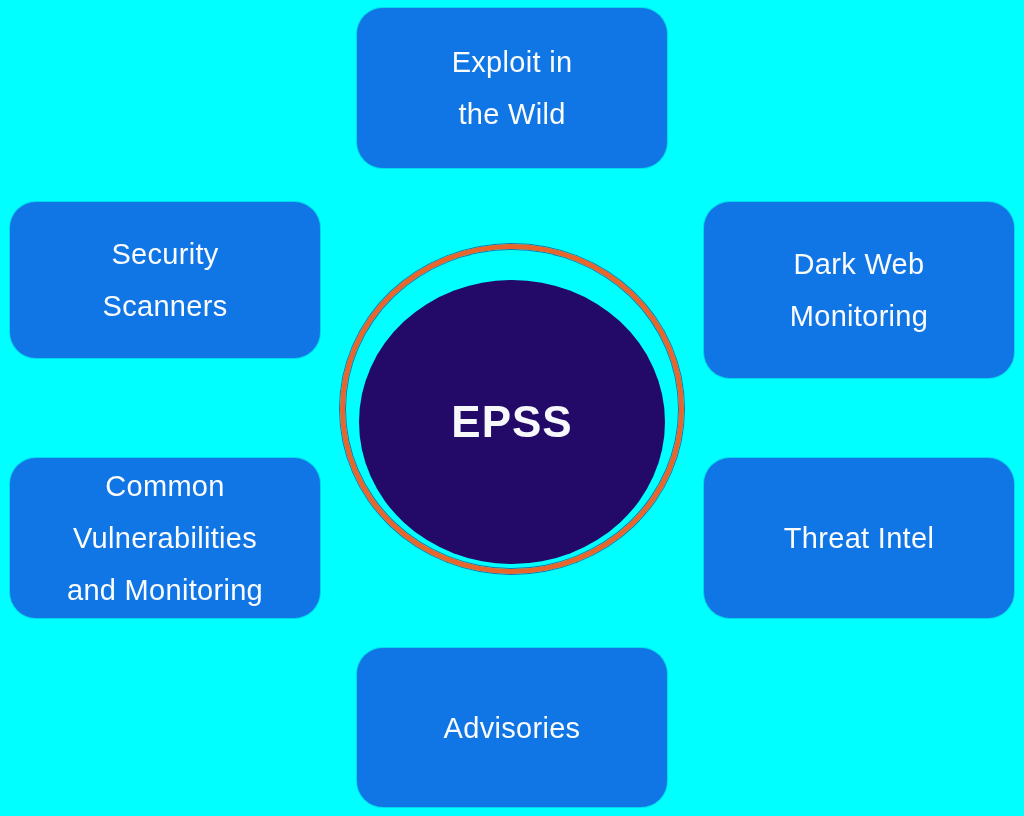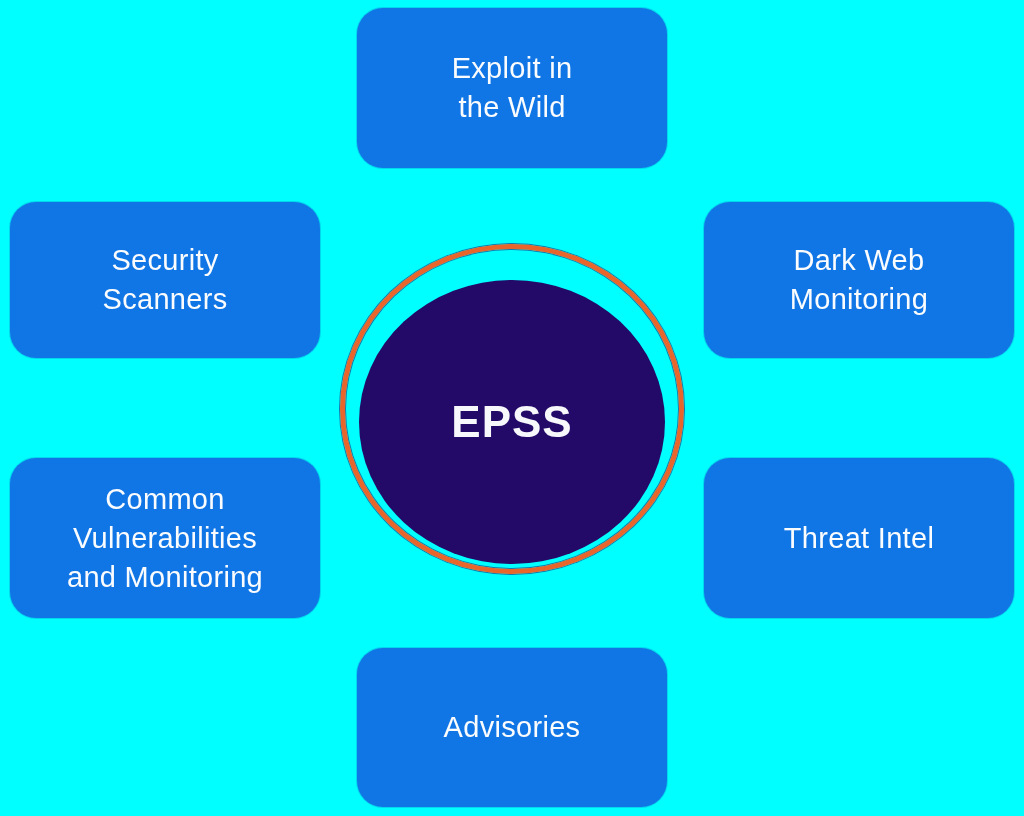--- a/index.html
+++ b/index.html
@@ -25,29 +25,29 @@
     border-radius: 26px;
     display: flex;
     align-items: center;
     justify-content: center;
     text-align: center;
     box-shadow: 0 0 0 1px rgba(10, 90, 190, 0.25);
   }
   .node-label {
     color: #FBFCFE;
     font-size: 29px;
-    line-height: 39px;
+    line-height: 52px;
     font-weight: 400;
     white-space: pre-line;
     letter-spacing: 0.3px;
   }
   
   .node-top         { left: 357px; top: 8px;   width: 310px; height: 160px; }
   .node-upper-left  { left: 10px;  top: 202px; width: 310px; height: 156px; }
-  .node-upper-right { left: 704px; top: 202px; width: 310px; height: 156px; }
+  .node-upper-right { left: 704px; top: 202px; width: 310px; height: 176px; }
   .node-lower-left  { left: 10px;  top: 458px; width: 310px; height: 160px; }
   .node-lower-right { left: 704px; top: 458px; width: 310px; height: 160px; }
   .node-bottom      { left: 357px; top: 648px; width: 310px; height: 159px; }
 
   
   .center-ring {
     position: absolute;
     left: 340px;
     top: 244px;
     width: 344px;

